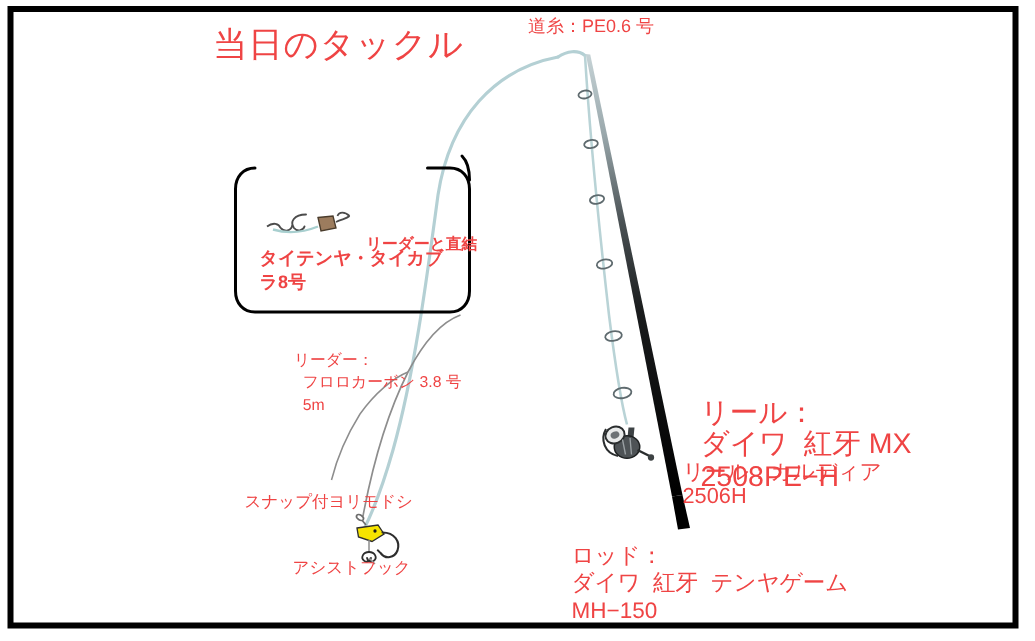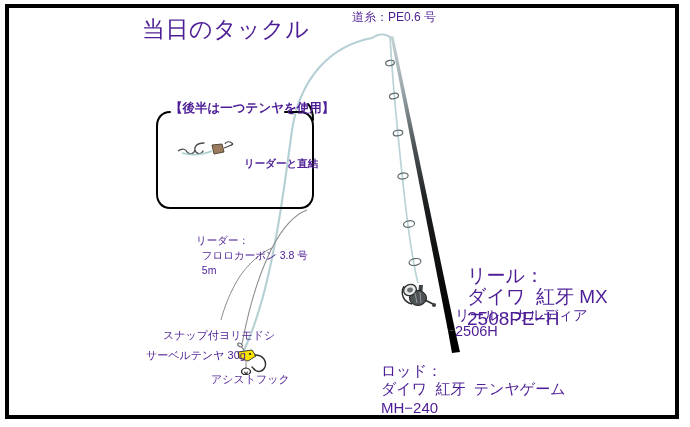--- a/index.html
+++ b/index.html
@@ -28,21 +28,21 @@
   svg.art {
     position: absolute;
     left: 0;
     top: 0;
     width: 690px;
     height: 427px;
     pointer-events: none;
   }
   .lbl {
     position: absolute;
-    color: #4c1d95;
+    color: #ef4444;
     line-height: 1.18;
     white-space: pre;
   }
   #title {
     left: 142px;
     top: 16px;
     font-size: 23px;
     letter-spacing: 0.5px;
     font-weight: 400;
   }
@@ -80,21 +80,21 @@
     left: 163px;
     top: 329px;
     font-size: 11px;
   }
   #saber-label {
     left: 146px;
     top: 349px;
     font-size: 11px;
   }
   #assist-label {
-    left: 211px;
+    left: 195px;
     top: 373px;
     font-size: 11px;
   }
   #reel-label {
     left: 455px;
     top: 265px;
     font-size: 19px;
     line-height: 1.12;
     margin-left: 12px;
   }
@@ -216,39 +216,39 @@
       <path d="M 18,-1 C 22,-3 25,-3 27,-5" fill="none" stroke="#4b4b4b" stroke-width="1.2"></path>
       <path d="M 27,-5 C 24,-8 20,-8 19,-5" fill="none" stroke="#4b4b4b" stroke-width="1.2"></path>
     </g>
 
   </svg>
 
   <div class="lbl" id="title">当日のタックル</div>
 
   <div class="lbl" id="main-line-label">道糸：PE0.6 号</div>
 
-  <div class="lbl" id="box-heading">【後半は一つテンヤを使用】</div>
 
   <div class="lbl" id="direct-knot-label">リーダーと直結</div>
 
+  <div class="lbl" id="tenya-name">タイテンヤ・タイカブ
+ラ8号</div>
 
   <div class="lbl" id="leader-label">リーダー：
   フロロカーボン 3.8 号
   5m</div>
 
   <div class="lbl" id="swivel-label">スナップ付ヨリモドシ</div>
 
-  <div class="lbl" id="saber-label">サーベルテンヤ 30g</div>
 
   <div class="lbl" id="assist-label">アシストフック</div>
 
   <div class="lbl" id="reel-label">リール：
 ダイワ  紅牙 MX
 2508PE−H</div>
 
   <div class="lbl" id="reel-label-2">リール：カルディア
 2506H</div>
 
   <div class="lbl" id="rod-label">ロッド：
 ダイワ  紅牙  テンヤゲーム
-MH−240</div>
+MH−150</div>
 
 </div>
 
 </body></html>

